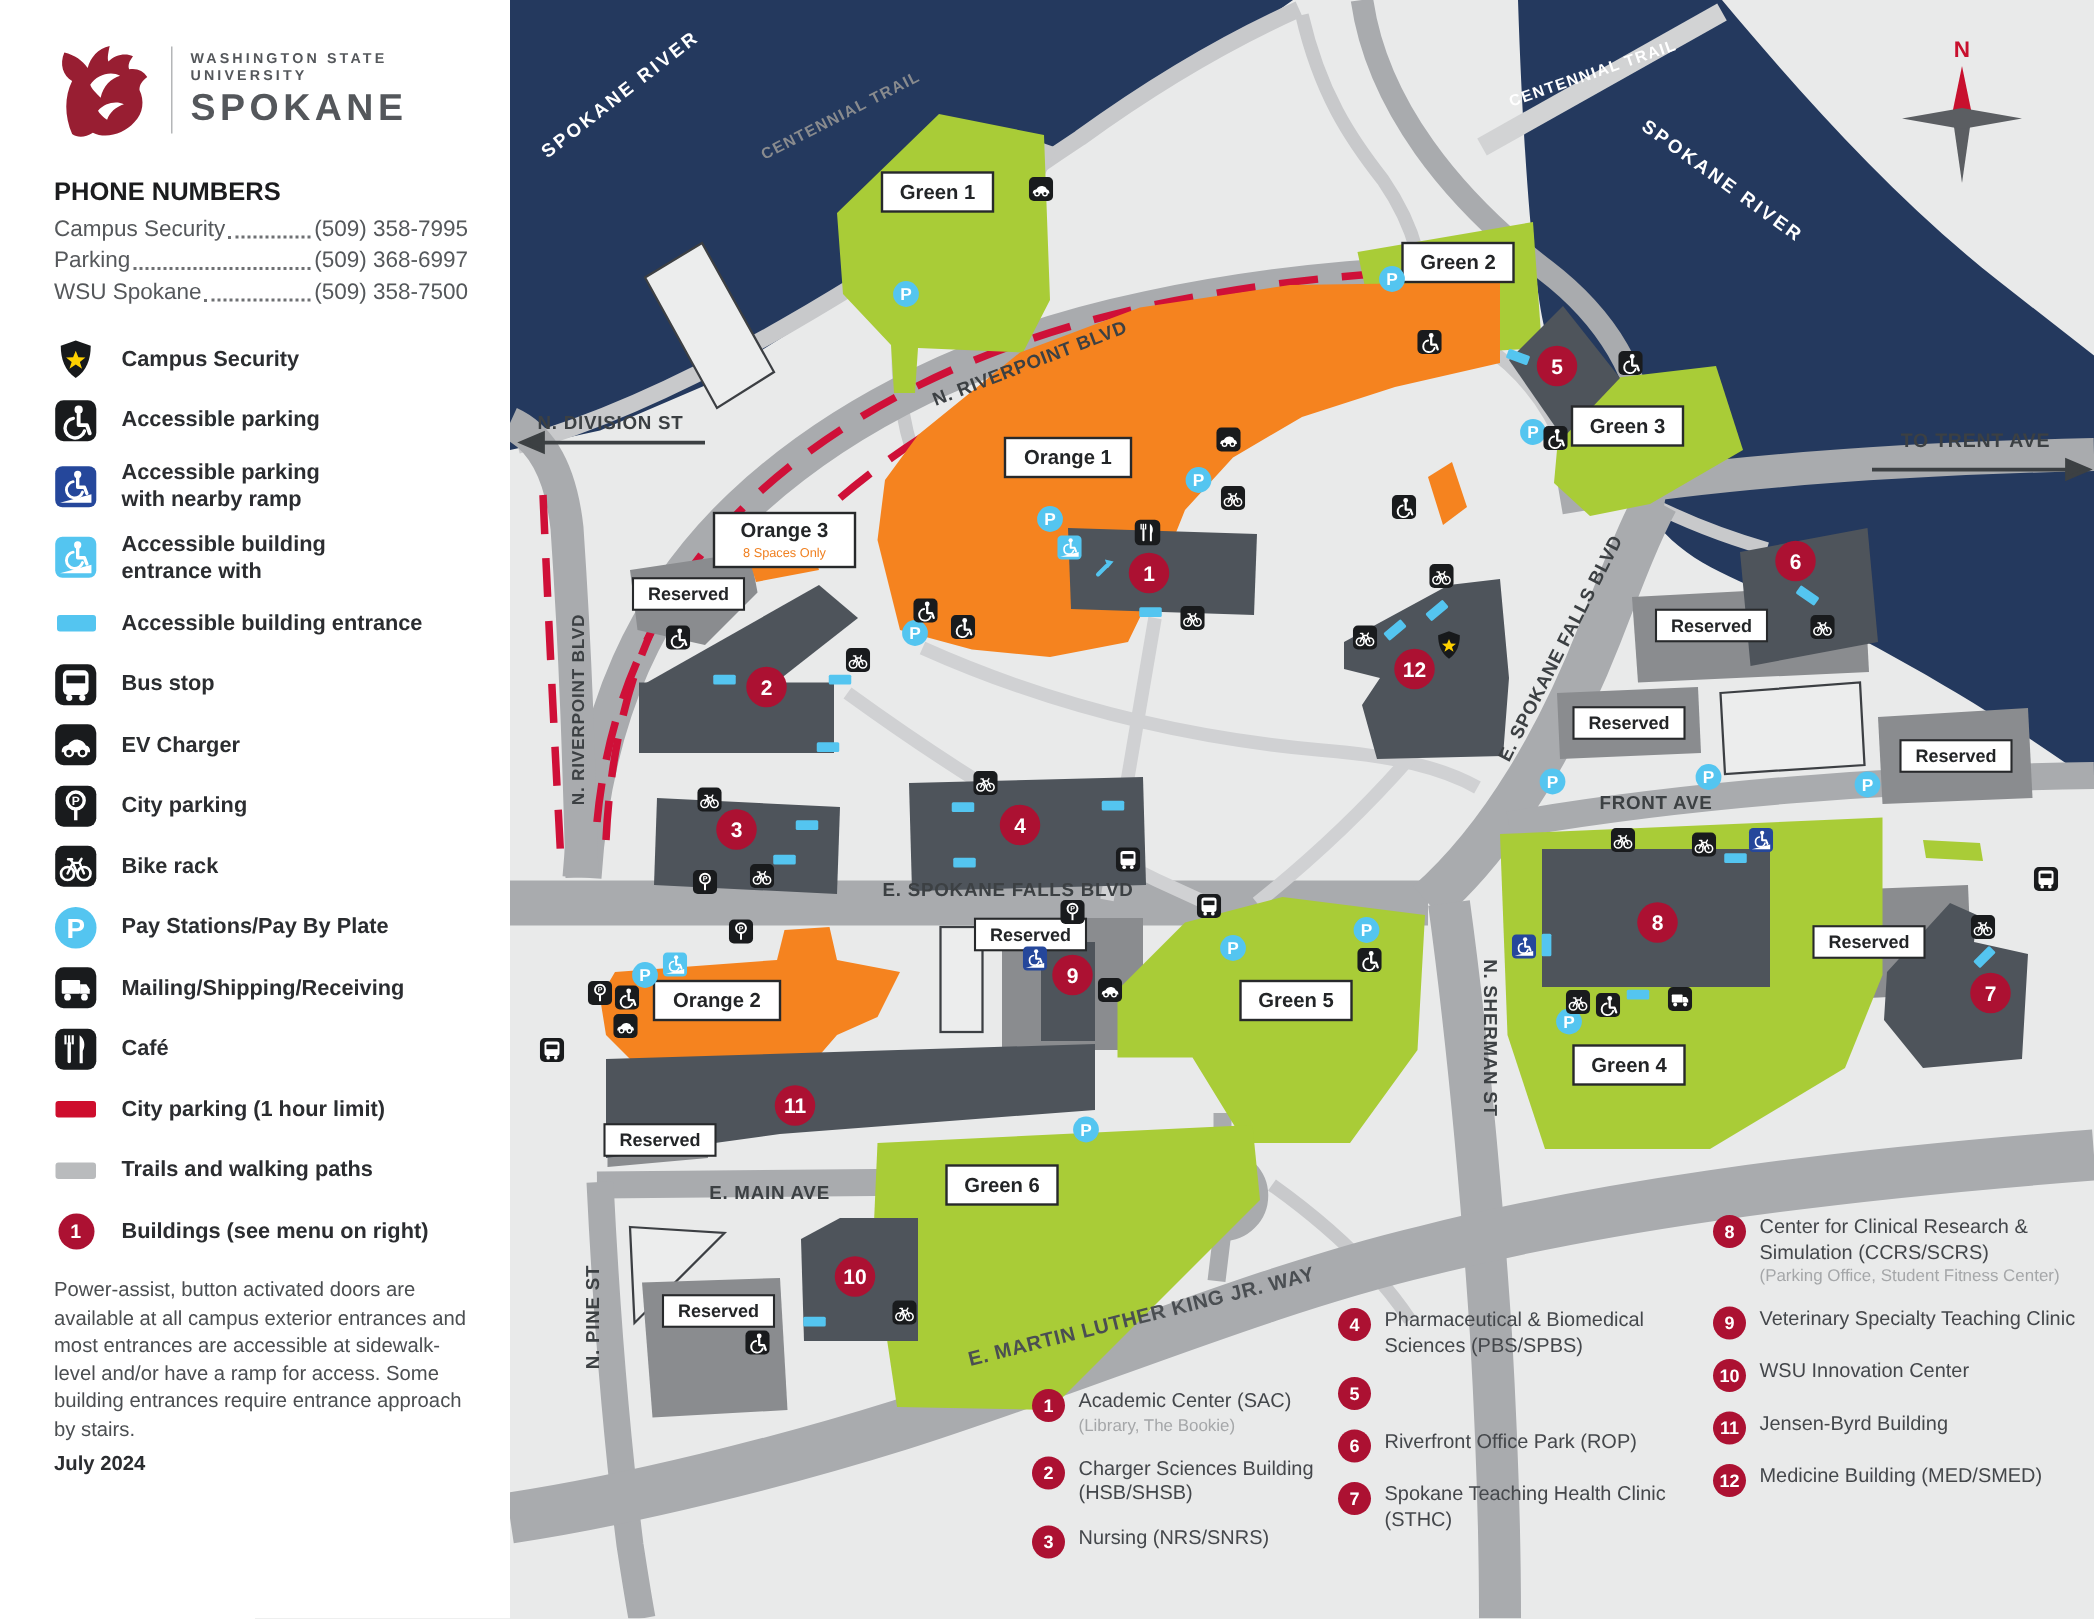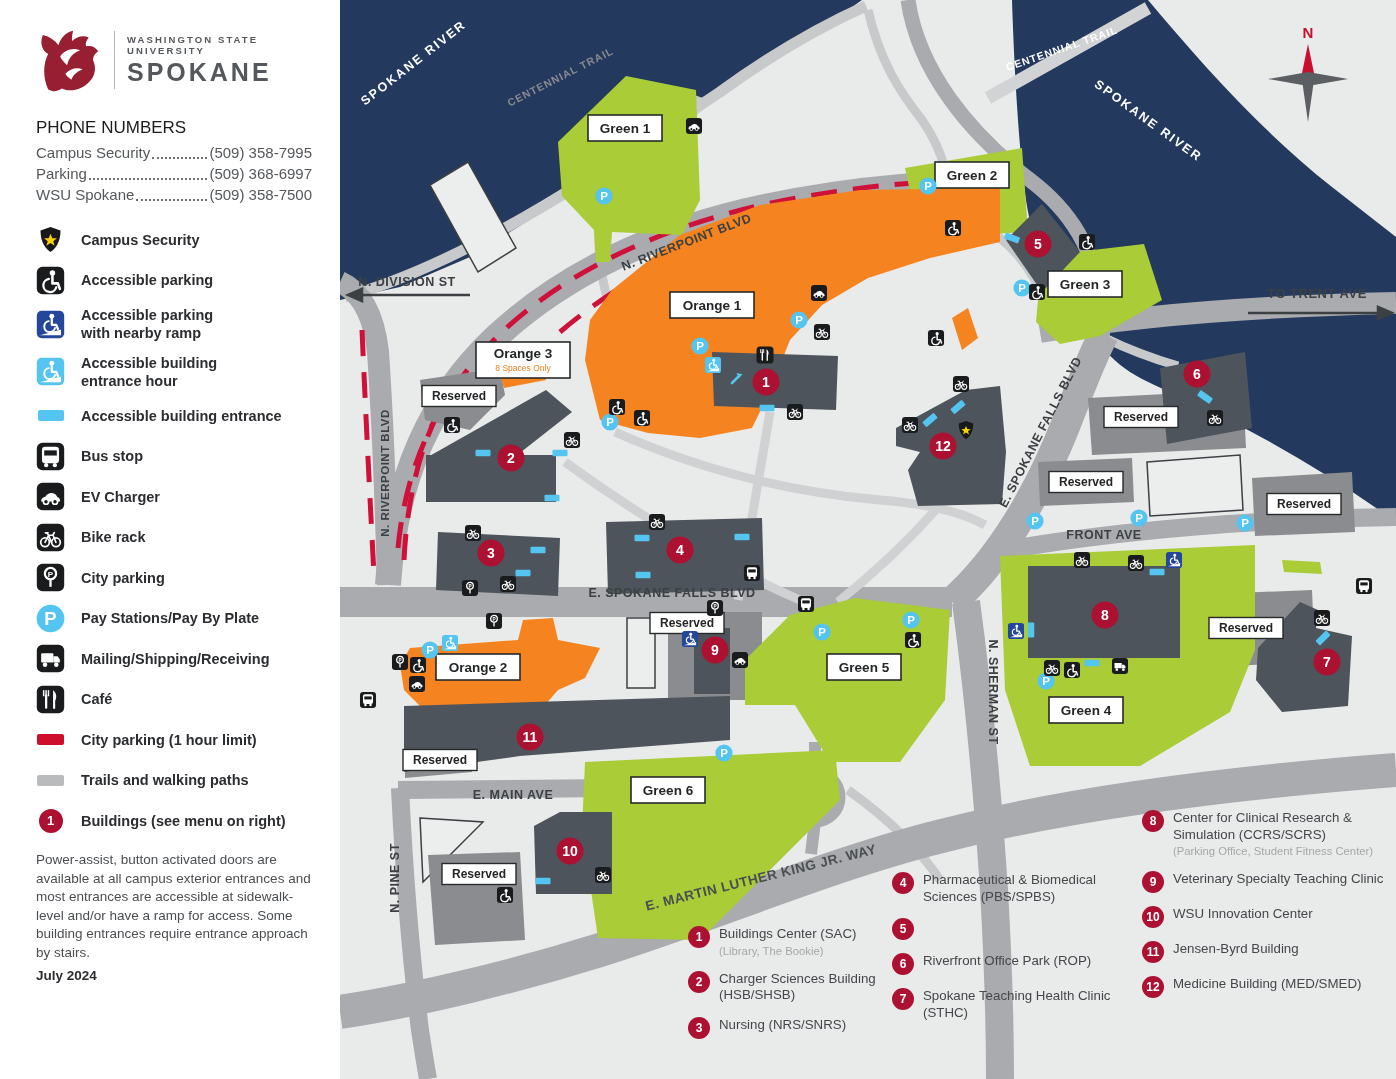--- a/index.html
+++ b/index.html
@@ -5,21 +5,21 @@
   html,body{margin:0;padding:0;width:1396px;height:1079px;overflow:hidden;
     font-family:"Liberation Sans",sans-serif;background:#e9eaea;}
   #app{position:relative;width:1396px;height:1079px;}
   
   #sidebar{position:absolute;left:0;top:0;width:340px;height:1079px;background:#ffffff;
     box-sizing:border-box;padding:20px 18px 0 36px;z-index:5;}
   .logo-row{display:flex;align-items:center;gap:12px;height:80px;}
   .logo-divider{width:1.5px;height:58px;background:#b4b6b8;}
   .inst{font-size:9.5px;letter-spacing:2.1px;color:#54575b;font-weight:bold;}
   .campus{font-size:25px;letter-spacing:3px;color:#54575b;font-weight:bold;margin-top:2px;}
-  #phone-head{font-size:17px;font-weight:normal;color:#1b1c1e;margin:18px 0 4px 0;}
+  #phone-head{font-size:17px;font-weight:bold;color:#1b1c1e;margin:18px 0 4px 0;}
   .phone-row{display:flex;align-items:flex-end;font-size:15px;color:#55585b;line-height:21px;width:276px;}
   .phone-row .leader{flex:1;border-bottom:2px dotted #6e7073;margin:0 2px 4px 2px;}
   
   #legend{margin-top:20px;display:flex;flex-direction:column;gap:11.5px;}
   .lg-row{display:flex;align-items:center;gap:16px;min-height:28px;}
   .lg-ic{width:29px;height:29px;flex:0 0 29px;display:flex;align-items:center;justify-content:center;}
   .lg-label{font-size:14.5px;font-weight:bold;color:#2b2d30;line-height:18px;}
   .chip{border-radius:2px;}
   .chip.entrance{width:26px;height:11px;background:#54c5f0;}
   .chip.red{width:27px;height:11px;background:#ce0e2d;}
@@ -190,21 +190,21 @@
           </div>
         </div>
         <div class="lg-row">
           <div class="lg-ic">
             <svg width="29" height="29" viewBox="0 0 18 18">
               <use href="#sym-ramp-light"></use>
             </svg>
           </div>
           <div class="lg-label">
             <div>Accessible building</div>
-            <div>entrance hour</div>
+            <div>entrance with</div>
           </div>
         </div>
         <div class="lg-row">
           <div class="lg-ic">
             <div class="chip entrance"></div>
           </div>
           <div class="lg-label">
             <div>Accessible building entrance</div>
           </div>
         </div>
@@ -224,35 +224,35 @@
               <use href="#sym-ev"></use>
             </svg>
           </div>
           <div class="lg-label">
             <div>EV Charger</div>
           </div>
         </div>
         <div class="lg-row">
           <div class="lg-ic">
             <svg width="29" height="29" viewBox="0 0 18 18">
+              <use href="#sym-meter"></use>
+            </svg>
+          </div>
+          <div class="lg-label">
+            <div>City parking</div>
+          </div>
+        </div>
+        <div class="lg-row">
+          <div class="lg-ic">
+            <svg width="29" height="29" viewBox="0 0 18 18">
               <use href="#sym-bike"></use>
             </svg>
           </div>
           <div class="lg-label">
             <div>Bike rack</div>
-          </div>
-        </div>
-        <div class="lg-row">
-          <div class="lg-ic">
-            <svg width="29" height="29" viewBox="0 0 18 18">
-              <use href="#sym-meter"></use>
-            </svg>
-          </div>
-          <div class="lg-label">
-            <div>City parking</div>
           </div>
         </div>
         <div class="lg-row">
           <div class="lg-ic">
             <svg width="29" height="29" viewBox="0 0 18 18">
               <use href="#sym-pay"></use>
             </svg>
           </div>
           <div class="lg-label">
             <div>Pay Stations/Pay By Plate</div>
@@ -581,21 +581,21 @@
           <text x="530" y="742" text-anchor="middle" font-size="14" font-weight="bold" fill="#fff">11</text>
           <circle cx="943" cy="446" r="13.5" fill="#ac1132"></circle>
           <text x="943" y="451" text-anchor="middle" font-size="14" font-weight="bold" fill="#fff">12</text>
         </g>
     </svg>
 
     <div class="menu-col" id="menu-col-a">
         <div class="menu-item">
           <div class="menu-num">1</div>
           <div>
-            <div class="menu-name">Buildings Center (SAC)</div>
+            <div class="menu-name">Academic Center (SAC)</div>
             <div class="menu-sub">(Library, The Bookie)</div>
           </div>
         </div>
         <div class="menu-item">
           <div class="menu-num">2</div>
           <div>
             <div class="menu-name">Charger Sciences Building (HSB/SHSB)</div>
           </div>
         </div>
         <div class="menu-item">

